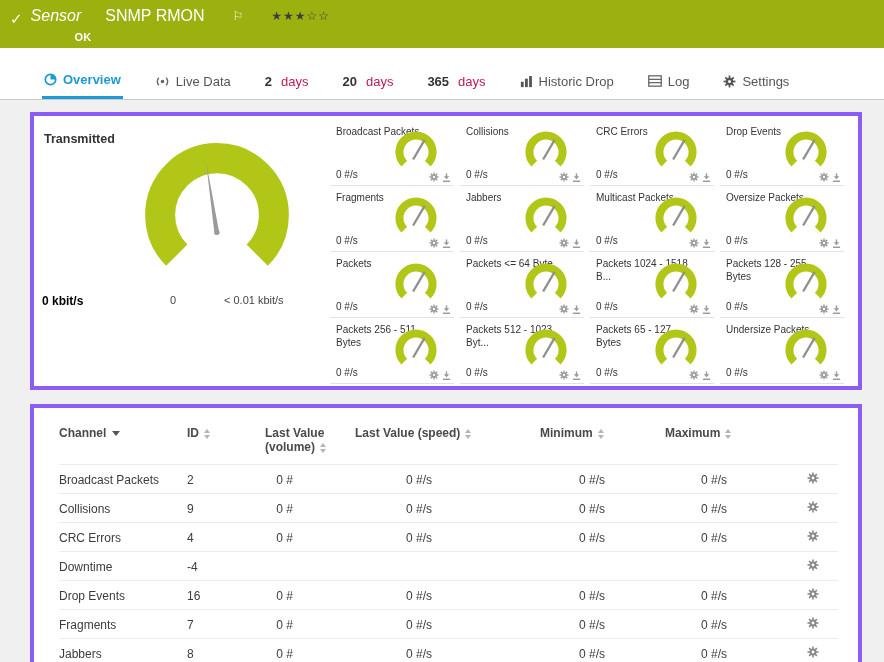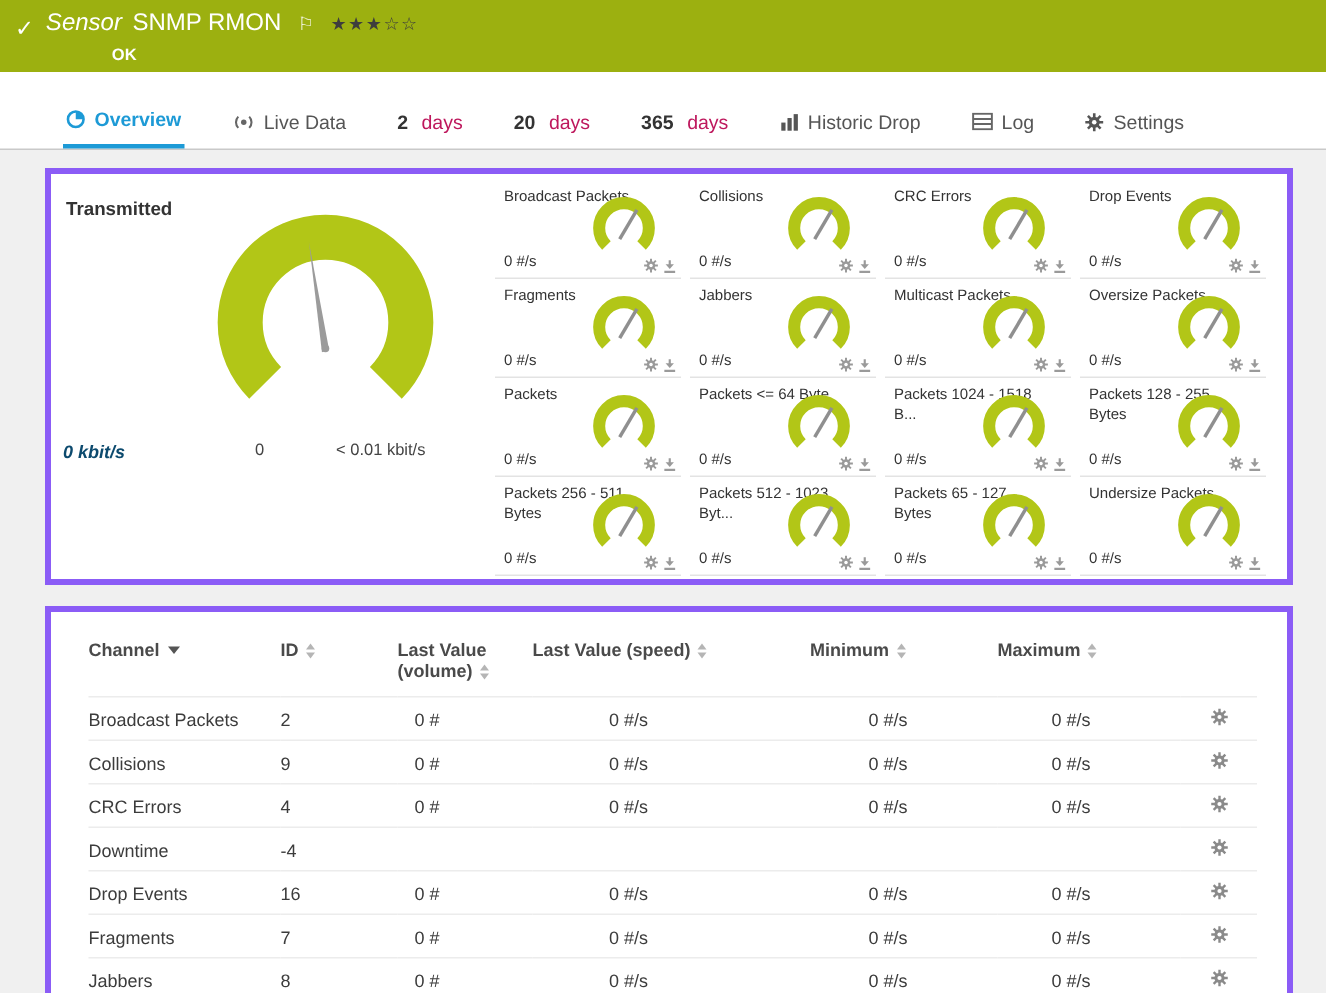--- a/index.html
+++ b/index.html
@@ -3,21 +3,21 @@
 <meta charset="utf-8">
 <style>
   * { margin:0; padding:0; box-sizing:border-box; }
   html,body { width:884px; height:662px; overflow:hidden; background:#f0f0f0;
               font-family:"Liberation Sans","DejaVu Sans",sans-serif; }
 
   
   .topbar { height:48px; background:#9cb010; display:flex; align-items:flex-start;
             padding:7px 10px 0 10px; color:#fff; }
   .check { font-size:15px; font-weight:bold; margin:3px 8px 0 0; color:#fff; }
-  .tb-title { display:flex; align-items:center; gap:7px;text-align:right; }
+  .tb-title { display:flex; align-items:center; gap:24px;text-align:right; }
   .kind { font-style:italic; font-size:16px; }
   .name { font-size:16px; }
   .flag { font-size:12px; opacity:.9; margin-left:4px; }
   .stars { font-size:12px; color:#3d3d3d; letter-spacing:1px; margin-left:4px; }
   .tb-status { font-size:11px; font-weight:bold; margin:6px 0 0 44px; }
 
   
   .tabs { height:52px; background:#fff; border-bottom:1px solid #c9c9c9;
           display:flex; align-items:flex-end; padding-left:42px; white-space:nowrap;text-align:center; }
   .tab { height:36px; display:flex; align-items:center; gap:6px; font-size:13px;
@@ -28,21 +28,21 @@
   .ticon { display:inline-flex; align-items:center; }
 
   
   .panel { background:#fff; border:4px solid #8b5cf6; margin:0 22px 0 30px; }
   .gauges-panel { margin-top:12px; height:278px; display:flex; }
 
   
   .main-gauge { width:290px; position:relative; flex:none; }
   .mg-label { position:absolute; top:16px; left:10px; font-size:12.5px; font-weight:bold; color:#333; }
   .mg-svg { position:absolute; left:104px; top:20px; width:158px; height:158px; }
-  .mg-value { position:absolute; left:8px; top:178px; font-size:12px; font-weight:bold; color:#0c4a6e;font-style:italic; }
+  .mg-value { position:absolute; left:8px; top:178px; font-size:12px; font-weight:bold; color:#000000; }
   .mg-min  { position:absolute; left:136px; top:178px; font-size:11px; color:#444; }
   .mg-max  { position:absolute; left:190px; top:178px; font-size:11px; color:#444; }
 
   
   .mini-grid { flex:1; display:grid; grid-template-columns:repeat(4,1fr);
                column-gap:6px; padding:4px 14px 0 6px; align-content:start; }
   .mini { position:relative; height:66px; border-bottom:1px solid #e3e3e3; }
   .m-label { padding:6px 0 0 6px; font-size:10px; line-height:1.25; color:#333; width:98px; }
   .m-gauge { position:absolute; right:15px; top:9px; width:46px; height:46px; }
   .m-value { position:absolute; left:6px; bottom:5px; font-size:10px; color:#333; }

